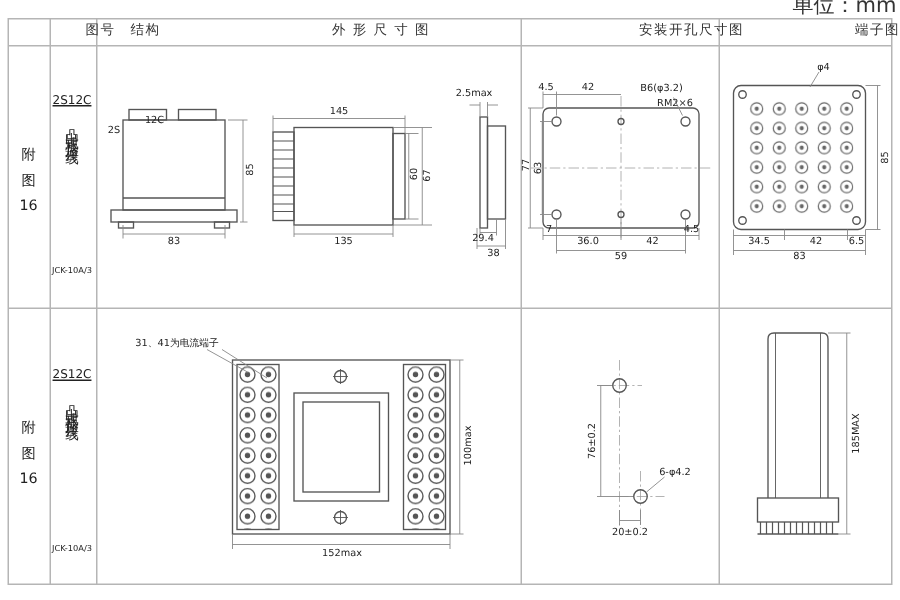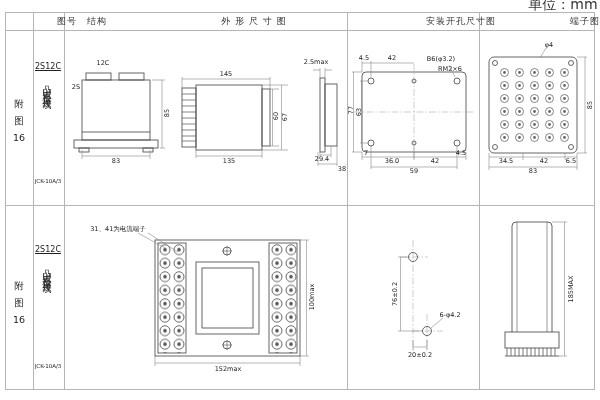--- a/index.html
+++ b/index.html
@@ -225,31 +225,31 @@
   <div class="lbl hdr" style="left:413px;top:21px">安装开孔尺寸图</div>
   <div class="lbl hdr" style="left:537px;top:21px">端子图</div>
 
   <div class="lbl figch" style="left:19px;top:104px">附</div>
   <div class="lbl figch" style="left:19px;top:121px">图</div>
   <div class="lbl figch" style="left:19px;top:138px">16</div>
   <div class="lbl model" style="left:48px;top:67px">2S12C</div>
   <div class="vtext" style="left:42px;top:78px">凸出式板后接线</div>
   <div class="lbl code" style="left:48px;top:182px">JCK-10A/3</div>
 
-  <div class="lbl" style="left:103px;top:63px">12C</div>
+  <div class="lbl" style="left:103px;top:80px">12C</div>
   <div class="lbl" style="left:76px;top:87px">2S</div>
   <div class="lbl" style="left:116px;top:161px">83</div>
   <div class="lbl v" style="left:167px;top:113px">85</div>
   <div class="lbl" style="left:226px;top:74px">145</div>
   <div class="lbl" style="left:229px;top:161px">135</div>
   <div class="lbl v" style="left:276px;top:116px">60</div>
   <div class="lbl v" style="left:285px;top:117px">67</div>
   <div class="lbl" style="left:316px;top:62px">2.5max</div>
   <div class="lbl" style="left:322px;top:159px">29.4</div>
-  <div class="lbl" style="left:342px;top:169px">38</div>
+  <div class="lbl" style="left:329px;top:169px">38</div>
 
   <div class="lbl" style="left:364px;top:58px">4.5</div>
   <div class="lbl" style="left:392px;top:58px">42</div>
   <div class="lbl" style="left:441px;top:59px">B6(φ3.2)</div>
   <div class="lbl" style="left:450px;top:69px">RM2×6</div>
   <div class="lbl v" style="left:351px;top:110px">77</div>
   <div class="lbl v" style="left:359px;top:112px">63</div>
   <div class="lbl" style="left:366px;top:153px">7</div>
   <div class="lbl" style="left:392px;top:161px">36.0</div>
   <div class="lbl" style="left:435px;top:161px">42</div>

